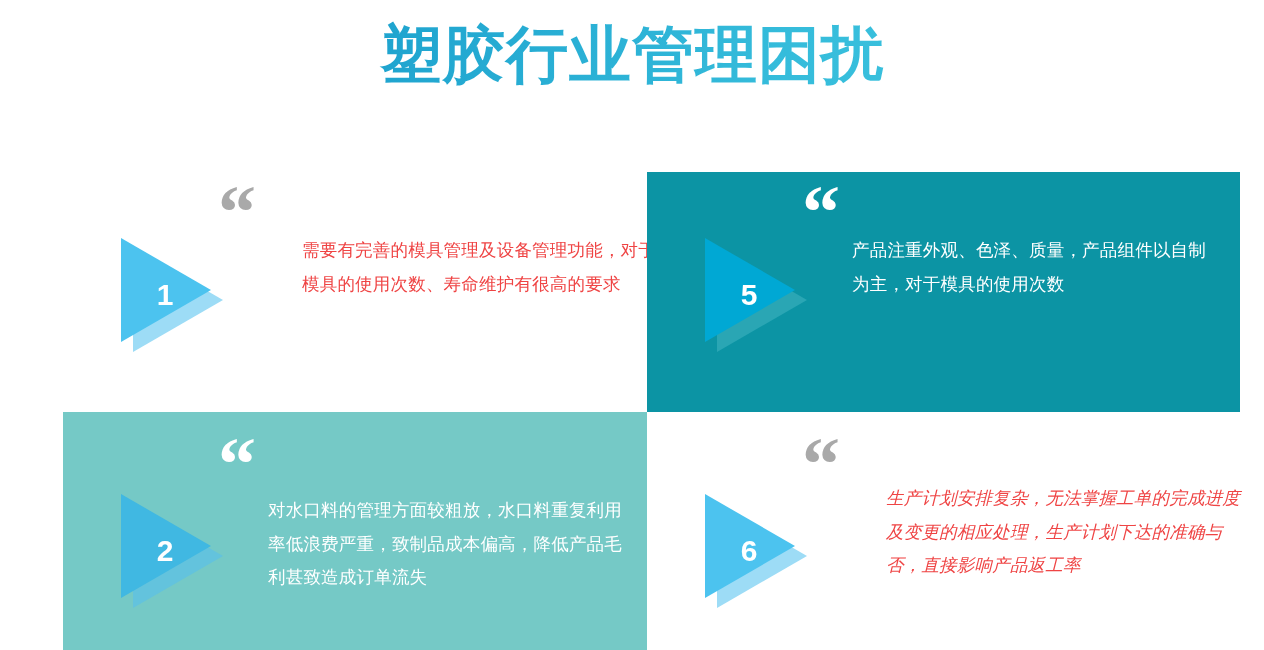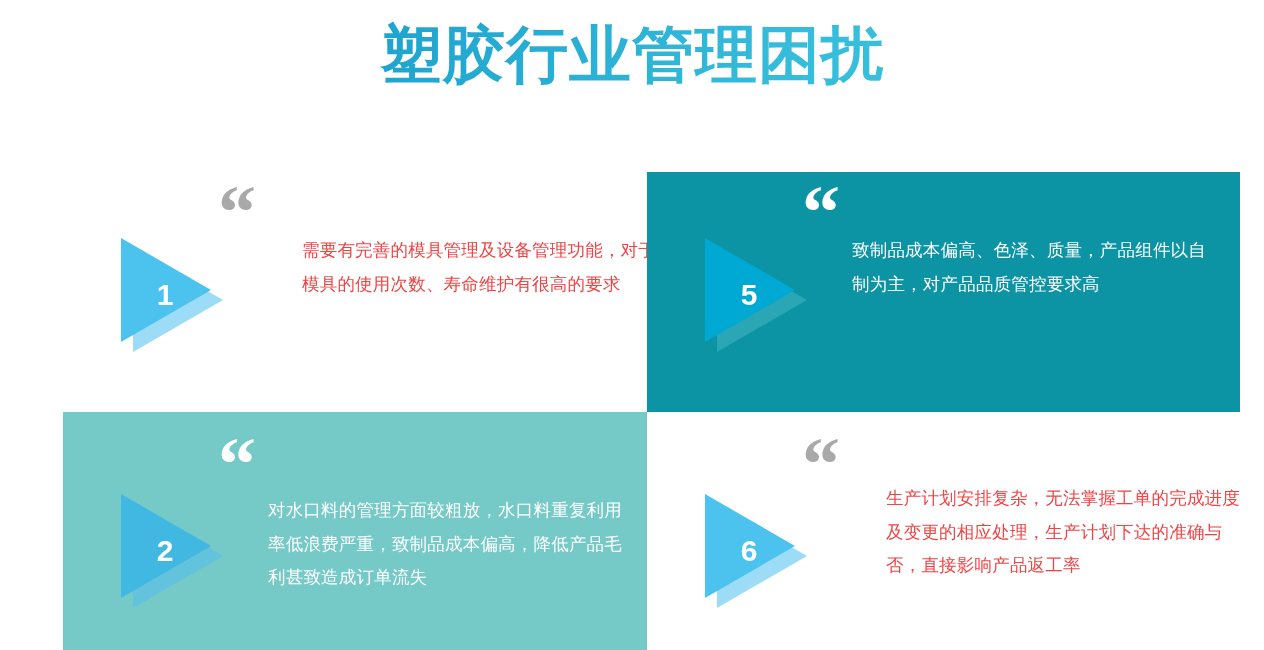--- a/index.html
+++ b/index.html
@@ -99,21 +99,21 @@
     position: absolute;
     left: 205px;
     top: 62px;
     width: 362px;
     font-size: 17.5px;
     line-height: 1.92;
     letter-spacing: 0.2px;
     text-align: left;
   }
   #panel-2 .panel-text { top: 70px; margin-top: 12px; }
-  #panel-6 .panel-text { top: 70px; }
+  #panel-6 .panel-text { top: 70px; font-style: italic; }
 
   
   .panel.light .quote-mark { color: #a9a9a9; }
   .panel.light .panel-text { color: #ef4444; margin-left: 34px; }
 
   
   .panel.dark .quote-mark { color: #ffffff; }
   .panel.dark .panel-text { color: #ffffff; }
 </style>
 </head>
@@ -141,21 +141,21 @@
   <div class="arrow">
     <svg viewBox="0 0 126 122" xmlns="http://www.w3.org/2000/svg">
       <polygon points="18,14 18,118 108,66" fill="#2aa6b4"></polygon>
       <polygon points="6,4 6,108 96,56" fill="#00a8d4"></polygon>
     </svg>
     <div class="tri-num">5</div>
   </div>
 
   <div class="quote-mark">“</div>
 
-  <div class="panel-text">致制品成本偏高、色泽、质量，产品组件以自制为主，对产品品质管控要求高</div>
+  <div class="panel-text">产品注重外观、色泽、质量，产品组件以自制为主，对于模具的使用次数</div>
 </div>
 
 <div class="panel dark" id="panel-2">
 
   <div class="arrow">
     <svg viewBox="0 0 126 122" xmlns="http://www.w3.org/2000/svg">
       <polygon points="18,14 18,118 108,66" fill="#63c3dd"></polygon>
       <polygon points="6,4 6,108 96,56" fill="#40b8e2"></polygon>
     </svg>
     <div class="tri-num">2</div>

